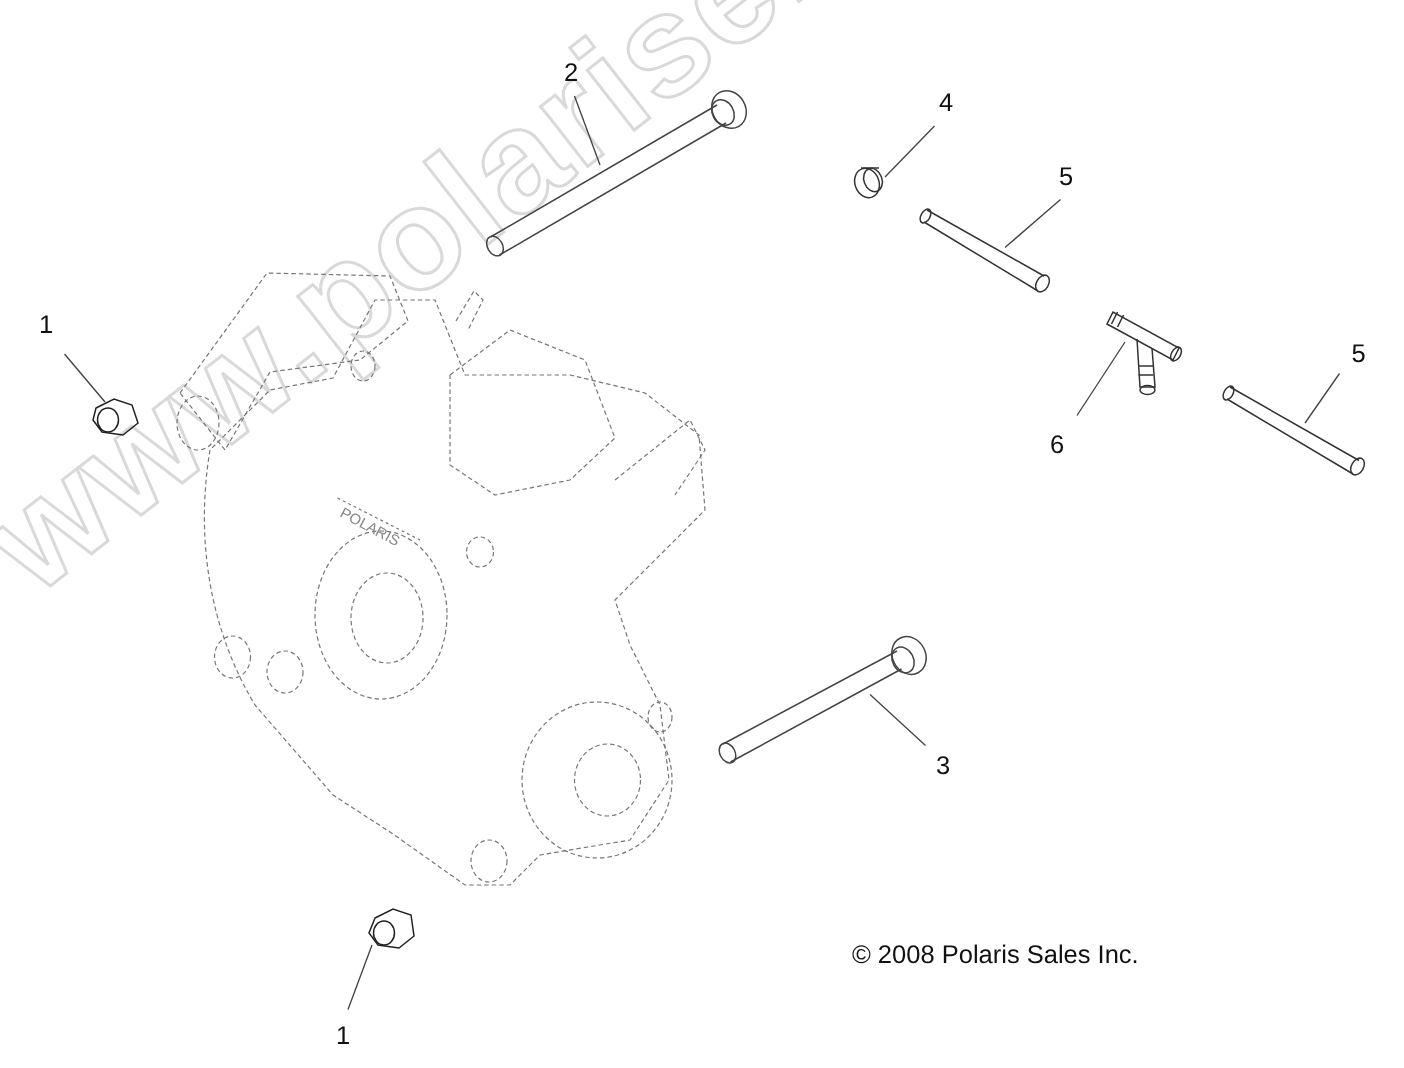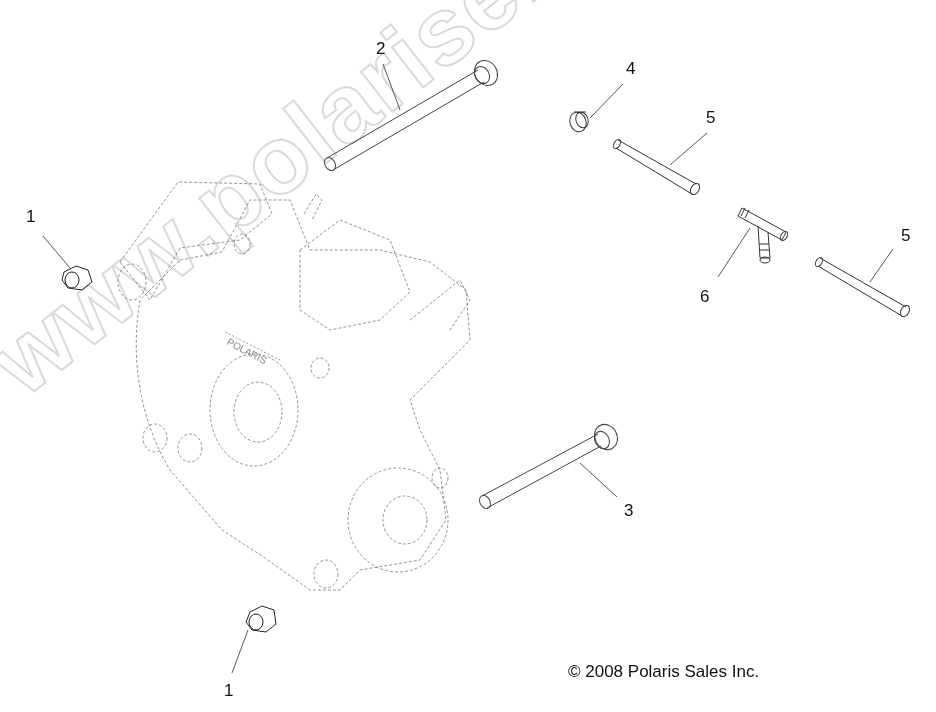--- a/index.html
+++ b/index.html
@@ -1,19 +1,19 @@
 <!DOCTYPE html>
 <html><head>
 <meta charset="utf-8">
 <style>
   html,body{margin:0;padding:0;background:#fff;}
   body{width:936px;height:712px;position:relative;overflow:hidden;font-family:"Liberation Sans",sans-serif;}
   .canvas{position:absolute;left:0;top:0;width:936px;height:712px;}
   .callout{position:absolute;font-size:17px;color:#111;line-height:1;}
-  .copyright{position:absolute;left:568px;top:662px;font-size:17px;color:#111;}
+  .copyright{position:absolute;left:568px;top:627px;font-size:17px;color:#111;}
   .watermark{position:absolute;left:-30px;top:330px;font-size:96px;font-weight:bold;color:#fff;
     -webkit-text-stroke:2px #d8d8d8;transform:rotate(-38deg);transform-origin:0 0;white-space:nowrap;
     letter-spacing:2px;text-shadow:0 0 0 #eee;opacity:0.95;}
   svg{position:absolute;left:0;top:0;}
 </style>
 </head>
 <body>
 
 <div class="canvas">
 

